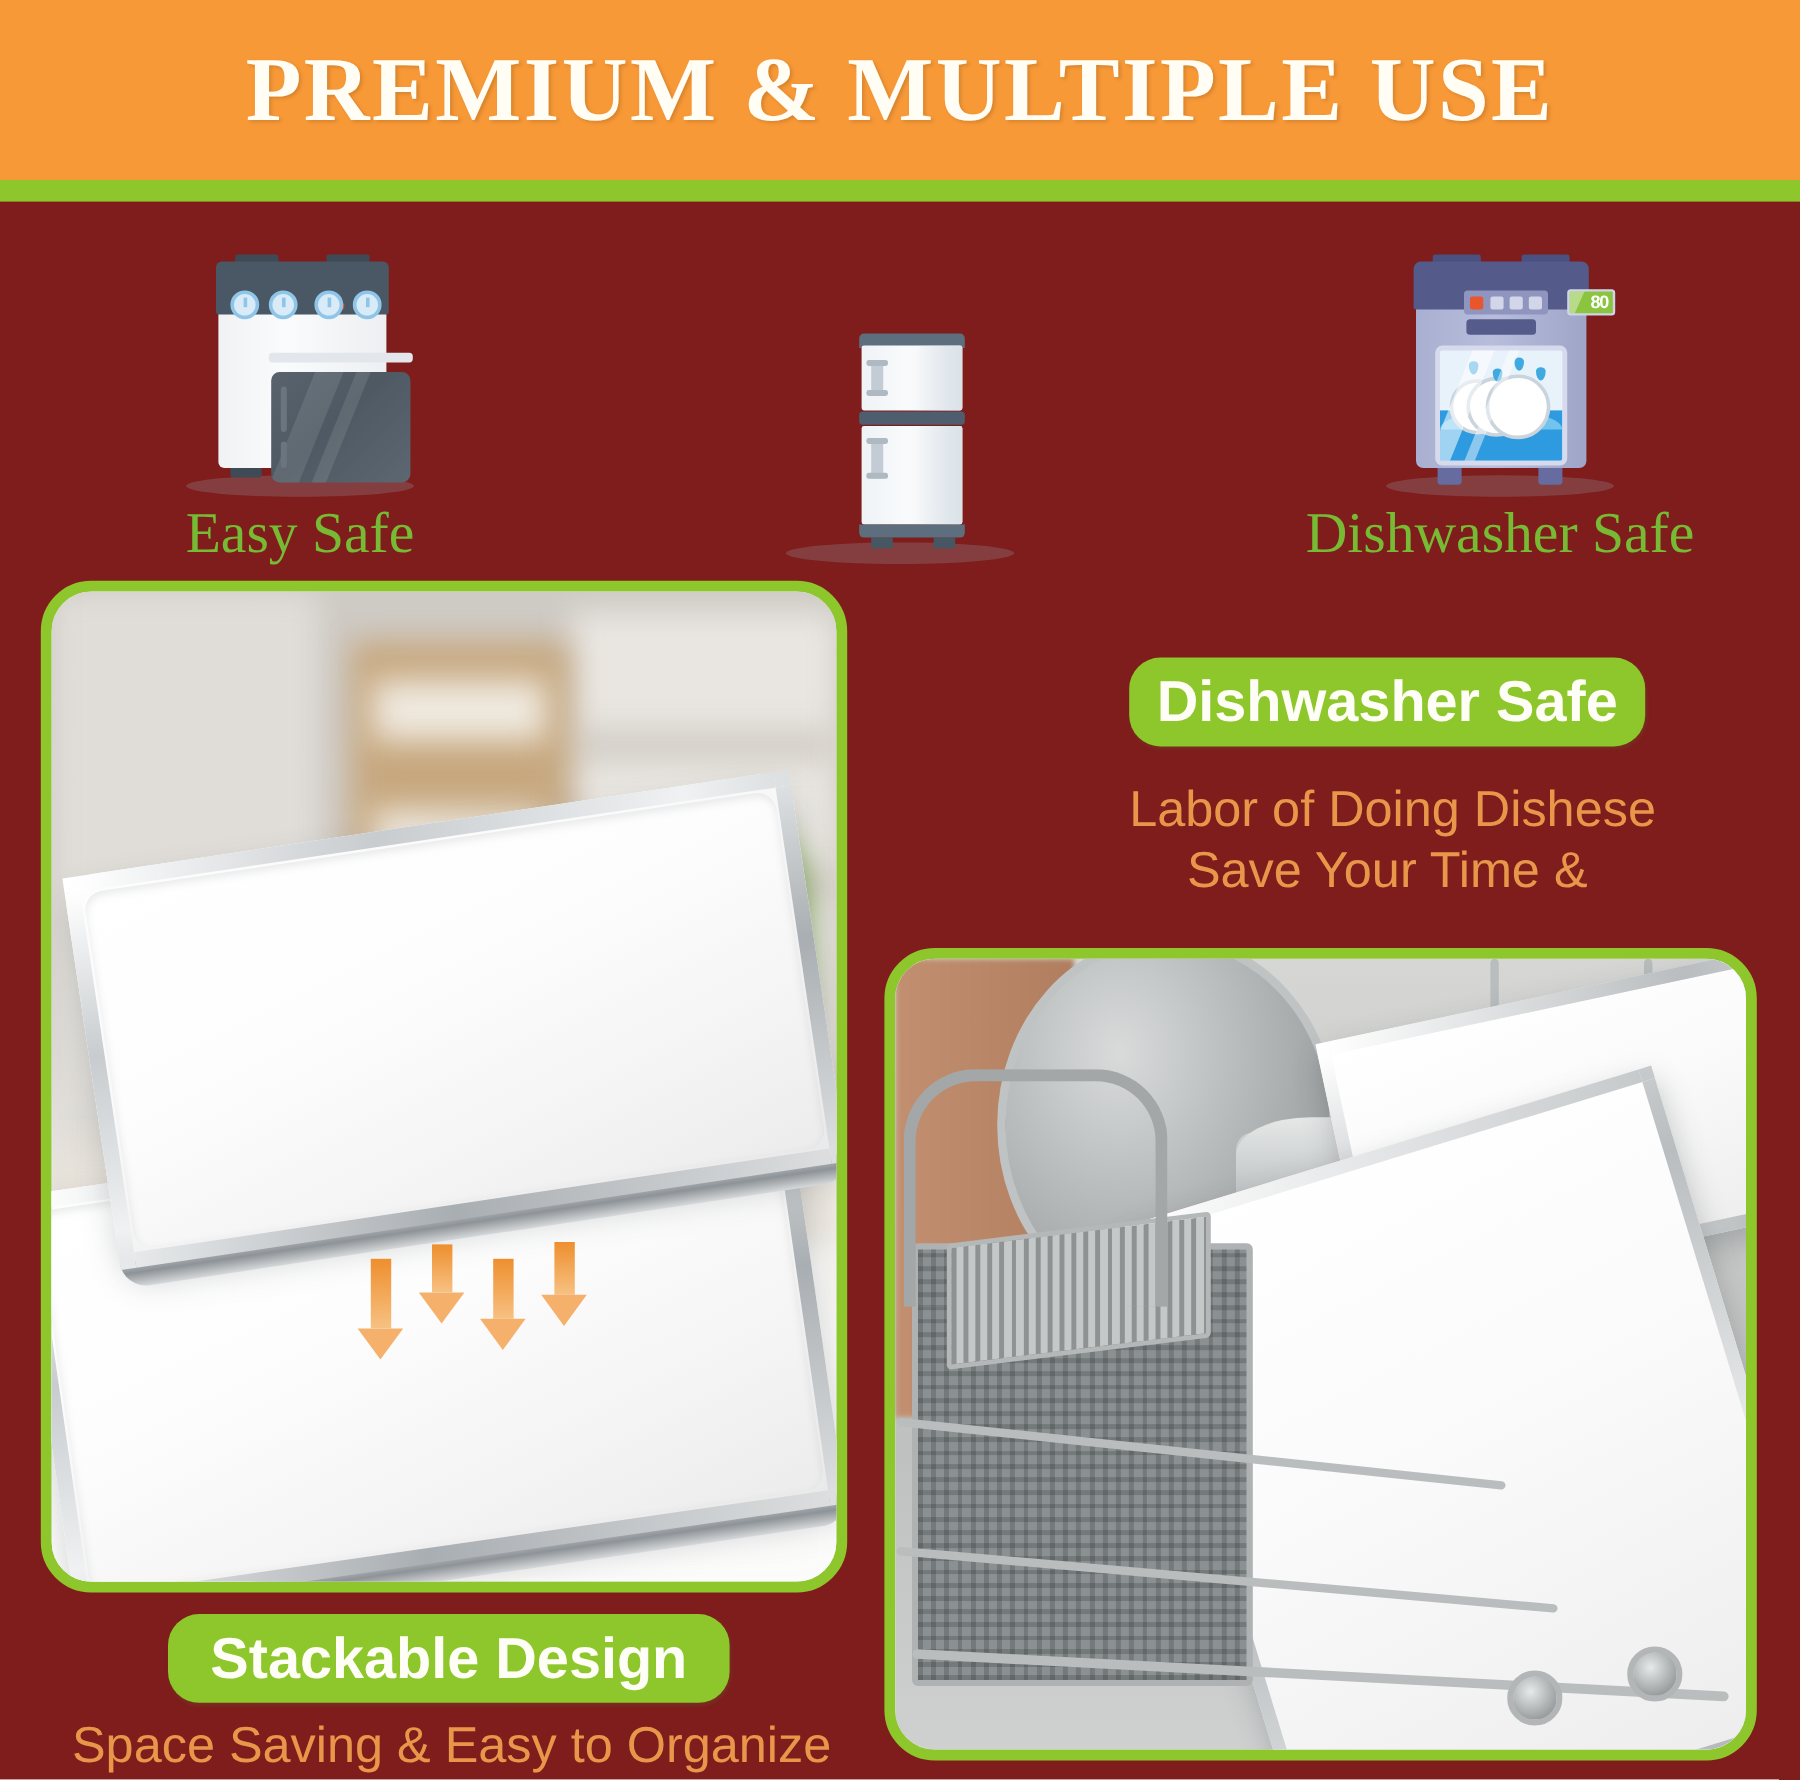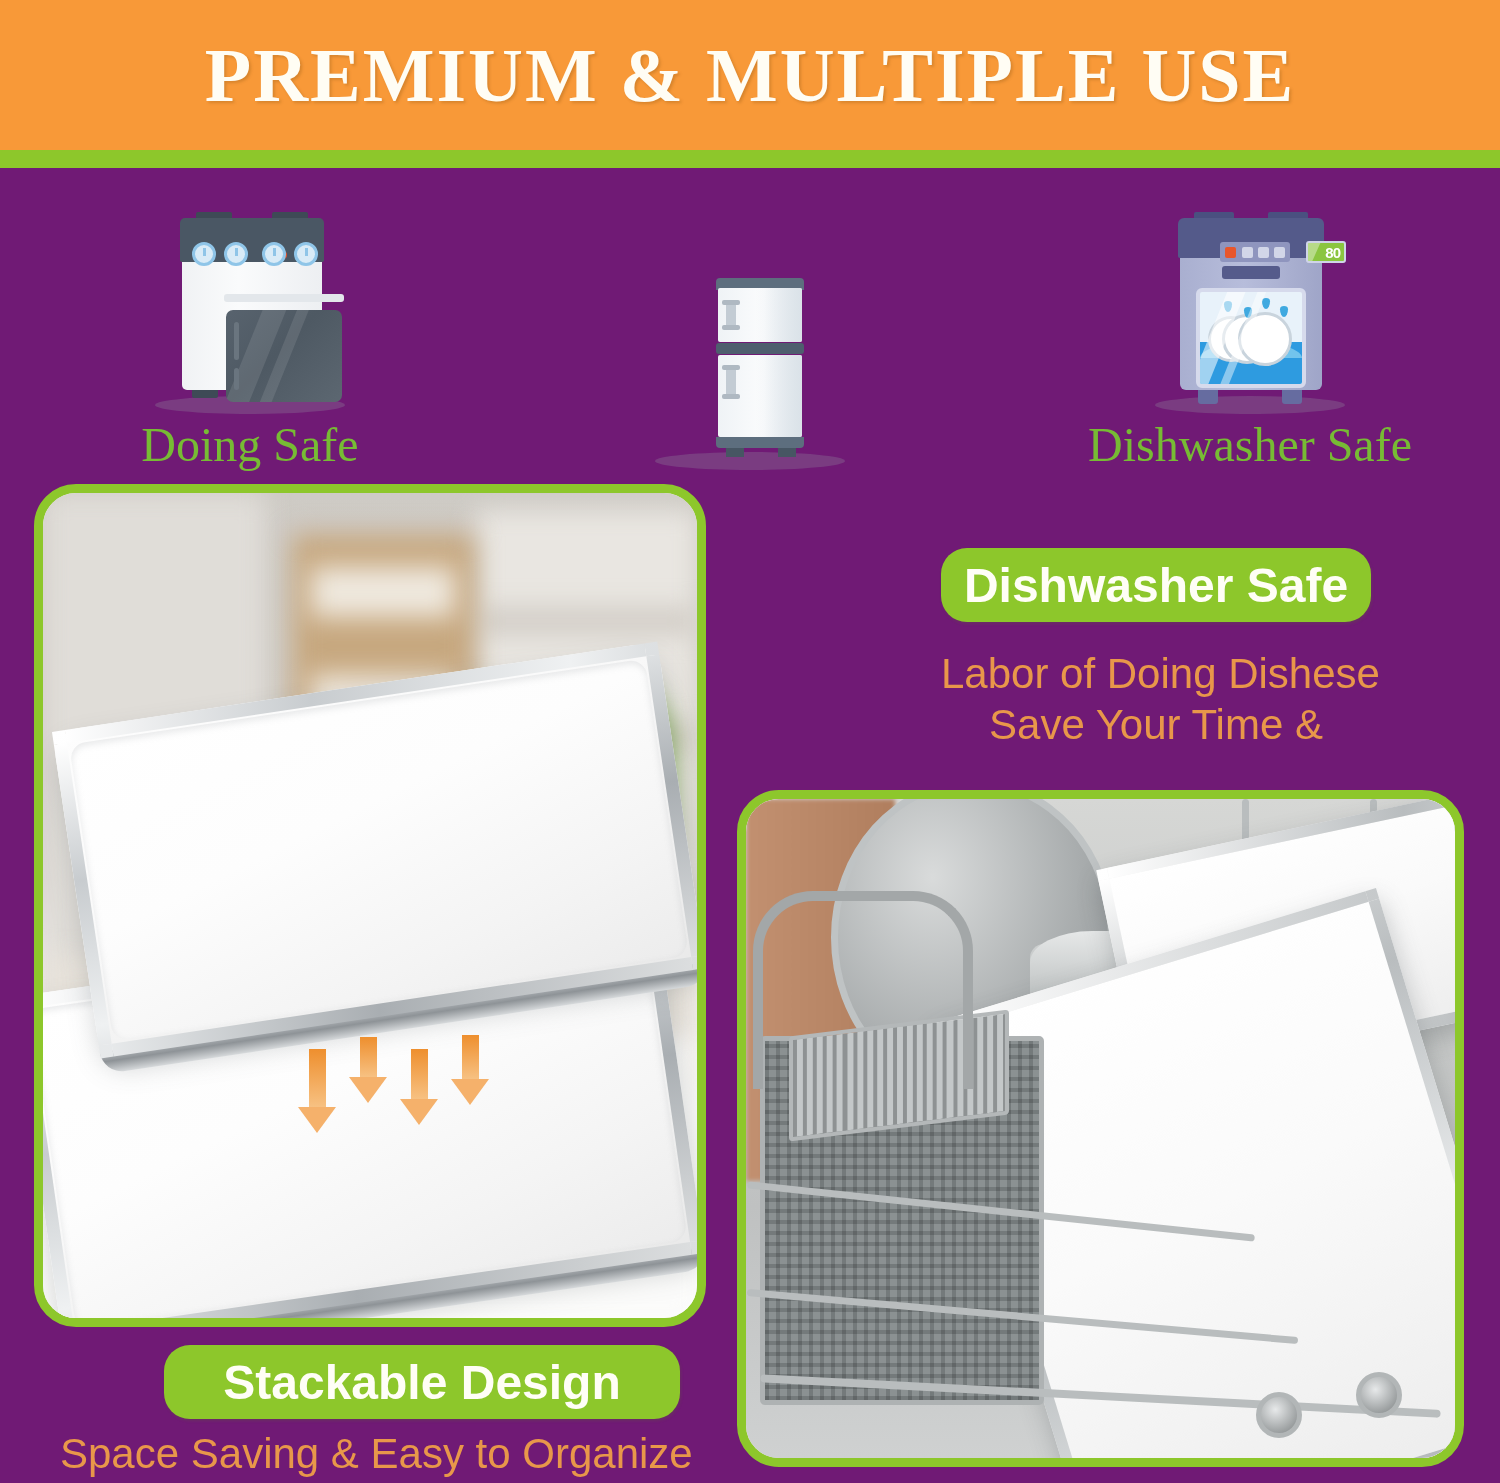--- a/index.html
+++ b/index.html
@@ -2,21 +2,21 @@
 <html><head>
 <meta charset="utf-8">
 <style>
   * { box-sizing: border-box; margin: 0; padding: 0; }
   html, body {
     width: 1500px; height: 1483px;
     background: #ffffff;
     font-family: "Liberation Sans", sans-serif;
     overflow: hidden;
   }
-  #page { position: relative; width: 1500px; height: 1483px; background:#701a75; }
+  #page { position: relative; width: 1500px; height: 1483px; background:#7f1d1d; }
 
   
   .header-band {
     position: absolute; left: 0; top: 0; width: 1500px; height: 150px;
     background: #F89938;
   }
   .header-title {
     position: absolute; left: 0; top: 0; width: 1500px; height: 150px;
     display: flex; align-items: center; justify-content: center;
     font-family: "Liberation Serif", serif;
@@ -266,21 +266,21 @@
   
   .badge {
     position:absolute; background:#8DC72B; border-radius: 26px;
     display:flex; align-items:center; justify-content:center;
     color:#FFFEF6; font-weight:700;
     font-family:"Liberation Sans", sans-serif;
     box-shadow: 1px 2px 3px rgba(90,110,40,0.22);
     z-index: 10; white-space: nowrap;
   }
   #badge-dishwasher { left: 941px; top: 548px; width: 430px; height: 74px; font-size: 48px; }
-  #badge-stackable  { left: 140px; top: 1345px; width: 516px; height: 74px; font-size: 48px; margin-left: 24px; }
+  #badge-stackable  { left: 140px; top: 1345px; width: 468px; height: 74px; font-size: 48px; }
 
   .caption {
     position:absolute; color:#E8974A; z-index: 10;
     font-family:"Liberation Sans", sans-serif;
     font-size: 42px; line-height: 1.22; text-align:center; white-space: nowrap;
   }
   #caption-dishwasher { left: 941px; top: 648px; width: 430px; }
   #caption-stackable  { left: 60px;  top: 1428px; width: 600px; text-align:left; }
 </style>
 </head>
@@ -317,21 +317,21 @@
             </div>
           <div class="ov-led"></div>
           <div class="ov-knob" style="left:82px">
               <i></i>
             </div>
           <div class="ov-knob" style="left:114px">
               <i></i>
             </div>
         </div>
       </div>
-      <div class="icon-label">Doing Safe</div>
+      <div class="icon-label">Easy Safe</div>
     </div>
 
     <div class="icon-cell">
       <div class="icon-art">
         <div class="shadow-ell"></div>
         <div class="fr-foot l"></div>
         <div class="fr-foot r"></div>
         <div class="fr-top"></div>
         <div class="fr-up">
           <div class="fr-curve"></div>

